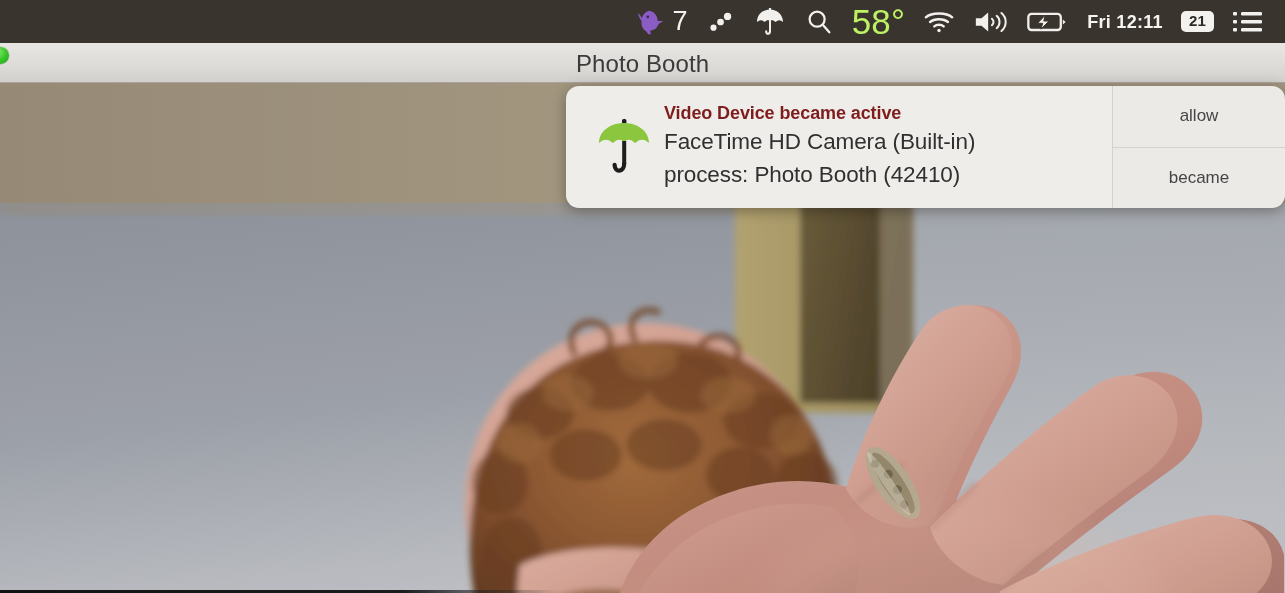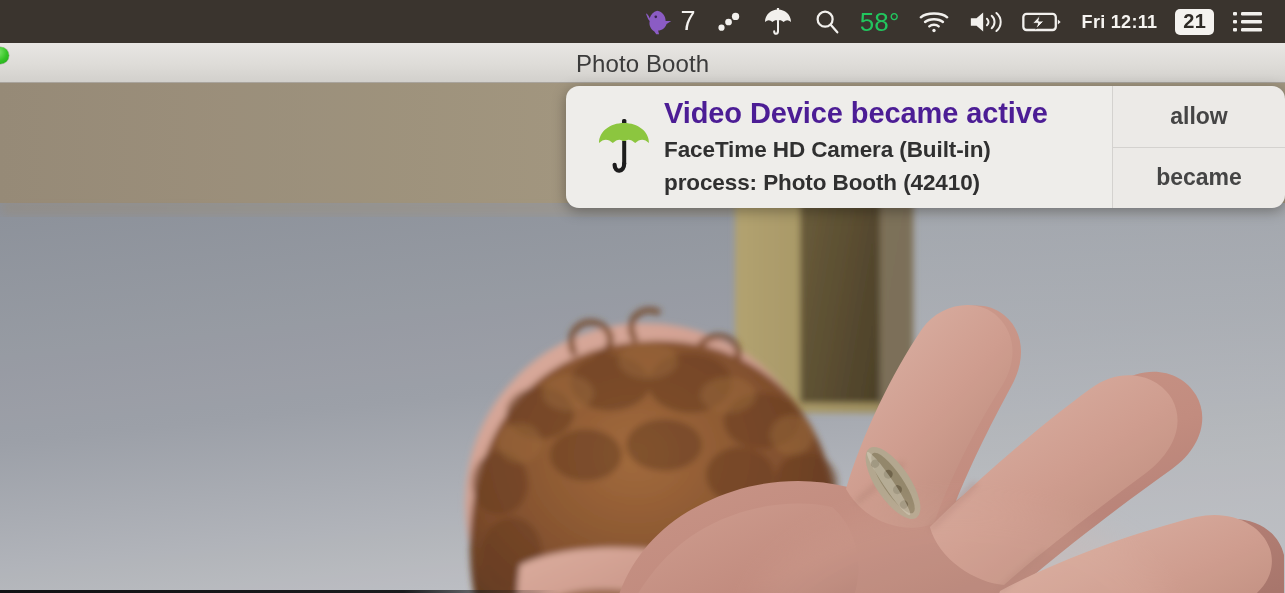--- a/index.html
+++ b/index.html
@@ -44,34 +44,34 @@
     white-space: nowrap;
   }
   .mb-item svg { display: block; }
   .griffin-count {
     font-size: 27px;
     margin-left: 5px;
     color: #f4f2ef;
     font-weight: 400;
   }
   .temp {
-    font-size: 26px;
-    color: #22c55e;
+    font-size: 35px;
+    color: #bef264;
   }
   .clock {
     font-size: 18px;
     color: #f6f4f1;
     font-weight: 600;
     letter-spacing: .3px;
   }
   .daybadge {
     background: #f4f2ef;
     color: #2e2a26;
     border-radius: 5px;
-    font-size: 20px;
+    font-size: 15px;
     font-weight: 700;
     padding: 2px 8px 3px 8px;
     line-height: 1.05;
   }
 
   
   #titlebar {
     position: absolute;
     left: 0; top: 43px;
     width: 1285px; height: 40px;
@@ -129,50 +129,50 @@
     flex: 0 0 72px;
     display: flex;
     align-items: center;
     justify-content: center;
   }
   #notif-text {
     padding-left: 4px;
     padding-bottom: 2px;
   }
   .n-line1 {
-    font-size: 29px;
-    color: #4c1d95;
+    font-size: 18px;
+    color: #7f1d1d;
     font-weight: 700;
     line-height: 1.45;
     letter-spacing: -.1px;
   }
   .n-line2, .n-line3 {
     font-size: 22.5px;
     color: #303030;
-    font-weight: 700;
+    font-weight: 400;
     line-height: 1.45;
     letter-spacing: -.1px;
   }
   #notif-actions {
     width: 173px;
     background: #eceae7;
     border-radius: 0 13px 13px 0;
     display: flex;
     flex-direction: column;
     border-left: 1px solid #d4d2cf;
     box-sizing: border-box;
   }
   .notif-btn {
     flex: 1 1 50%;
     display: flex;
     align-items: center;
     justify-content: center;
-    font-size: 23px;
+    font-size: 17px;
     color: #454545;
-    font-weight: 700;
+    font-weight: 400;
     cursor: default;
     user-select: none;
   }
   .notif-btn.top { border-bottom: 1px solid #d4d2cf; }
 
   
   #bottom-strip {
     position: absolute;
     left: 0; bottom: 0;
     width: 560px; height: 3px;

